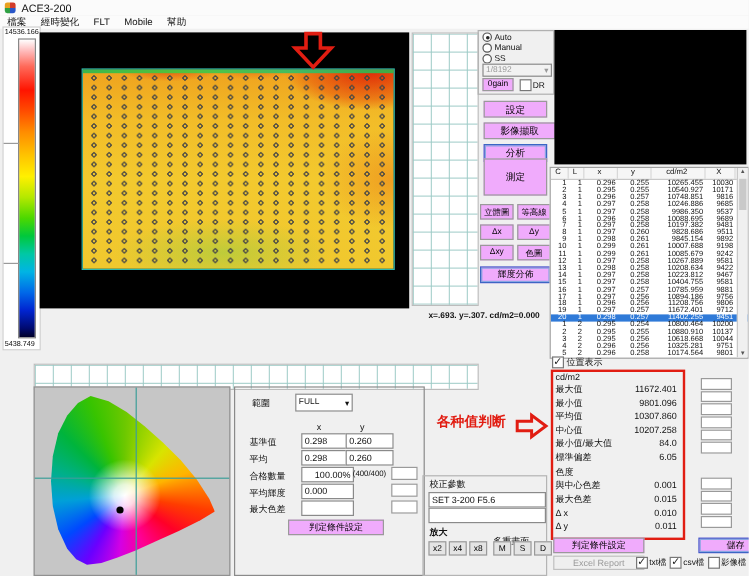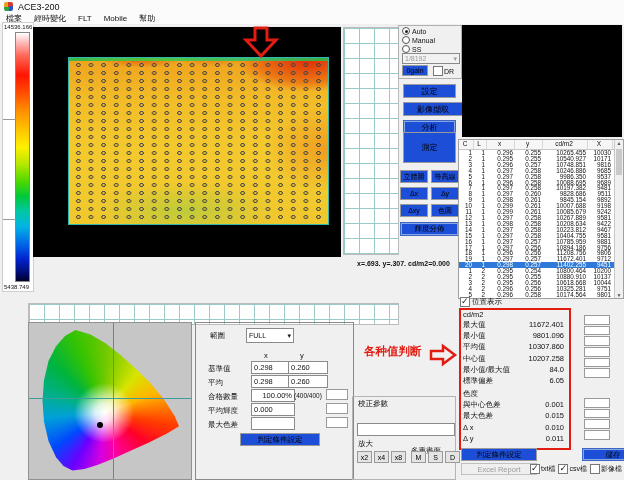--- a/index.html
+++ b/index.html
@@ -44,21 +44,21 @@
   .ann-top{position:absolute;left:183px;top:7px;width:214px;text-align:center;font-size:12.5px;
      font-weight:bold;color:#e11d12;white-space:nowrap;}
   .ann-side{position:absolute;left:364px;top:344px;font-size:11.5px;font-weight:bold;color:#e11d12;white-space:nowrap;}
   .red-rect{position:absolute;left:459px;top:308px;width:108px;height:138px;border:2px solid #e11d12;}
   
   .group{position:absolute;border:1px solid #b0b0b0;}
   .radio-row{display:flex;align-items:center;height:8px;margin:1px 0 0 3px;}
   .radio{width:6px;height:6px;border:1px solid #555;border-radius:50%;background:#fff;position:relative;}
   .radio.sel::after{content:"";position:absolute;left:1.5px;top:1.5px;width:3px;height:3px;border-radius:50%;background:#222;}
   .rlbl{font-size:7px;margin-left:2px;}
-  .btn{position:absolute;display:flex;align-items:center;justify-content:center;background:#1d4ed8;
+  .btn{position:absolute;display:flex;align-items:center;justify-content:center;background:#f0abfc;
      border:1px solid #9a9a9a;font-size:8px;padding:0;white-space:nowrap;}
   .btn.small{font-size:7px;}
   .btn.focus{border:1px solid #3b66c4;box-shadow:inset 0 0 0 1px #8aa6e2;}
   .btn.disabled{color:#9a9a9a;background:#efefef;border-color:#c0c0c0;}
   .selbox{position:absolute;background:#fff;border:1px solid #8a8a8a;font-size:7px;display:flex;
      align-items:center;justify-content:space-between;padding:0 2px;}
   .selbox.dis{background:#f2f2f2;color:#999;}
   .inp{position:absolute;background:#fff;border:1px solid #8a8a8a;font-size:7.5px;display:flex;
      align-items:center;padding:0 2px;}
   .cb{display:inline-block;width:8px;height:8px;border:1px solid #777;background:#fff;position:relative;flex:none;}
@@ -514,22 +514,23 @@
     <div class="inp" style="left:55px;top:80px;width:38px;height:11px;">0.000</div>
     <div class="sbox" style="position:absolute;left:130px;top:80px;width:22px;height:11px;"></div>
     <div class="flabel" style="left:12px;top:97px;">最大色差</div>
     <div class="inp" style="left:55px;top:94px;width:38px;height:11px;"></div>
     <div class="sbox" style="position:absolute;left:130px;top:94px;width:22px;height:11px;"></div>
     <button class="btn" style="left:44px;top:110px;width:80px;height:13px;font-size:7.5px;">判定條件設定</button>
   </div>
 
   <div class="calib">
     <div class="flabel" style="left:5px;top:2px;">校正參數</div>
+    <div class="inp" style="left:4px;top:13px;width:92px;height:11px;">SET 3-200 F5.6</div>
     <div class="inp" style="left:4px;top:26px;width:92px;height:11px;"></div>
-    <div class="flabel" style="left:5px;top:42px;">放大</div>
+    <div class="flabel" style="left:5px;top:42px;font-weight:bold;">放大</div>
     <div class="flabel" style="left:58px;top:49px;">多重畫面</div>
     <div class="btnrow" style="left:4px;top:54px;">
         <button class="xbtn">x2</button>
         <button class="xbtn">x4</button>
         <button class="xbtn">x8</button>
       </div>
     <div class="btnrow" style="left:58px;top:54px;">
         <button class="xbtn">M</button>
         <button class="xbtn">S</button>
         <button class="xbtn">D</button>

